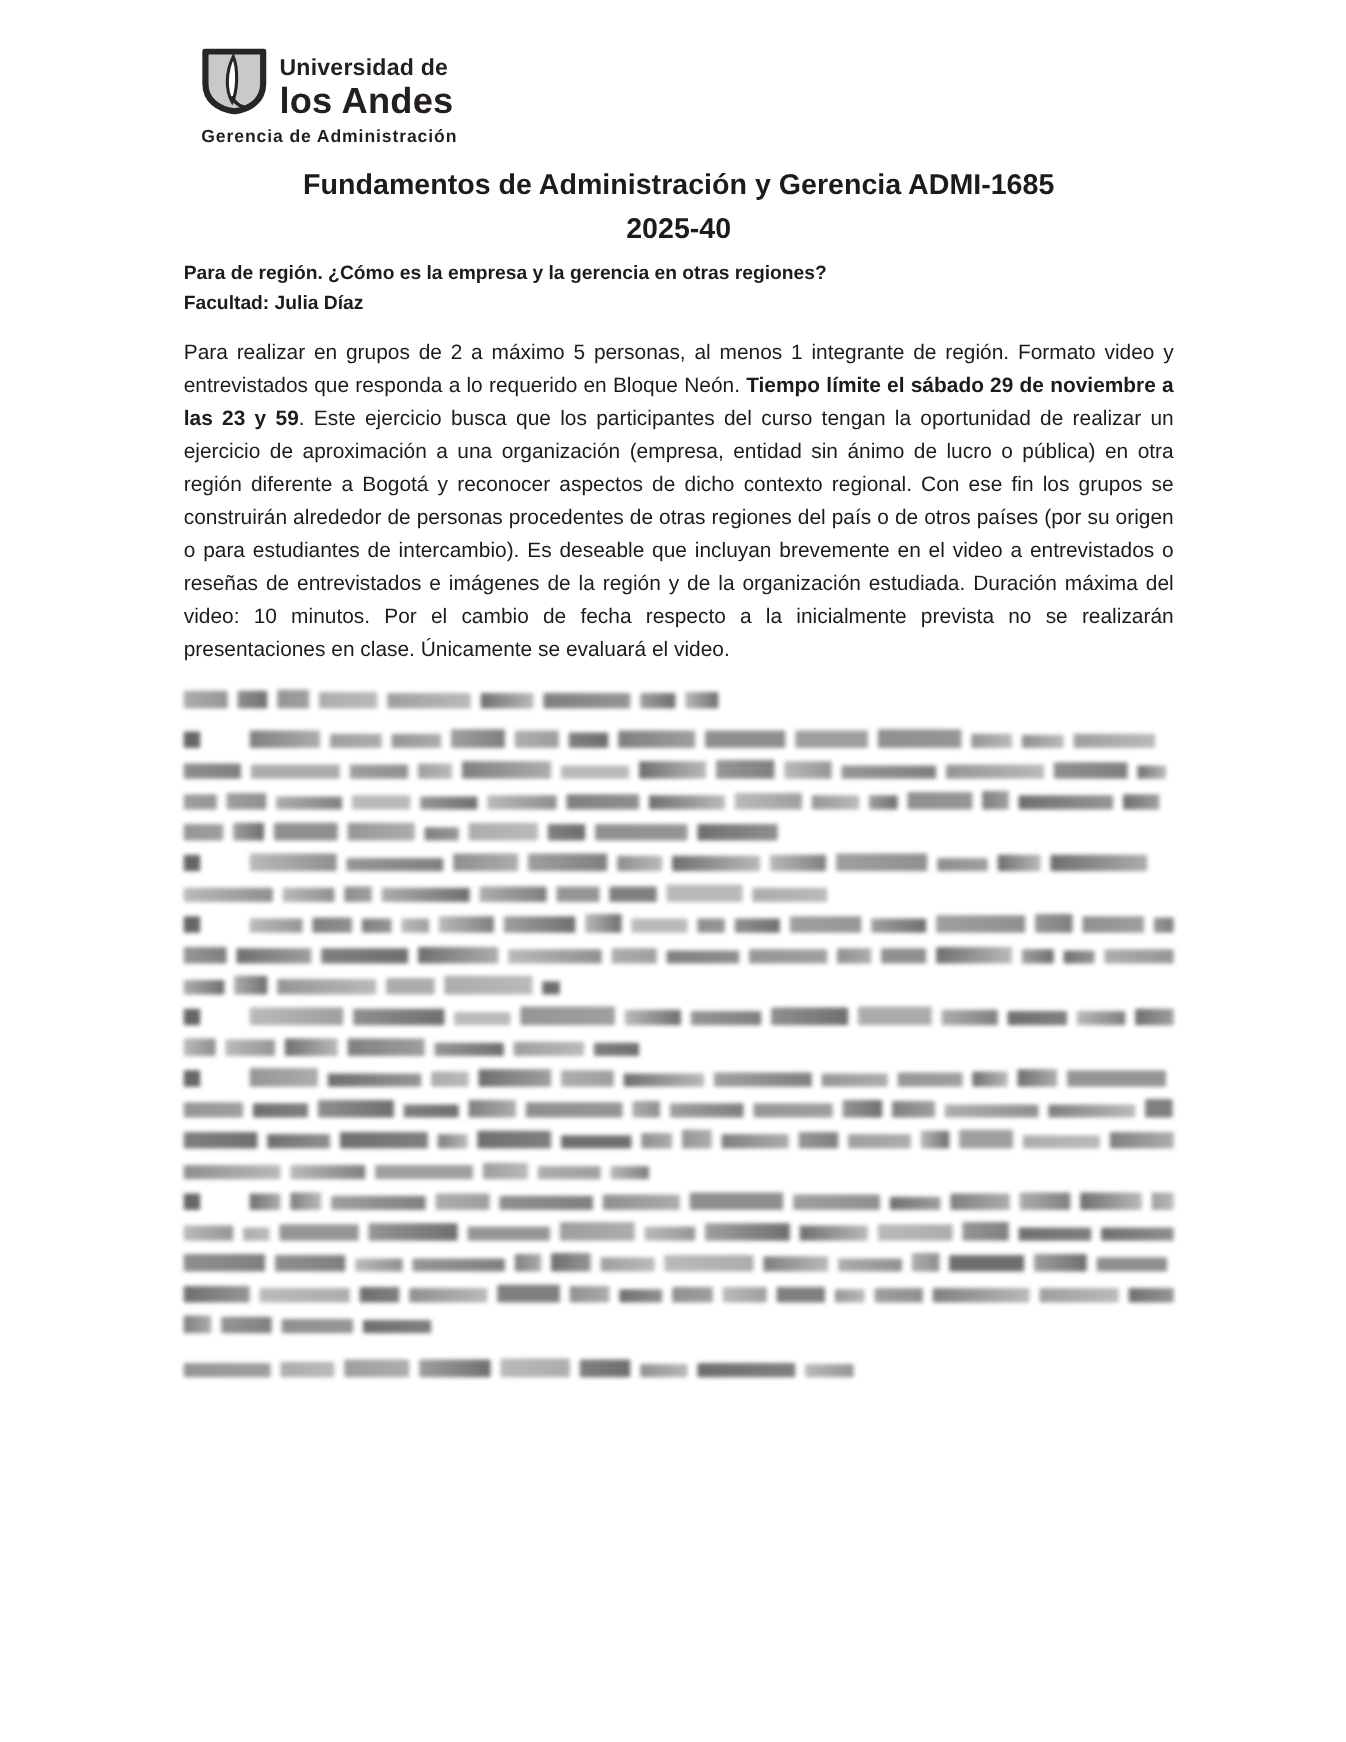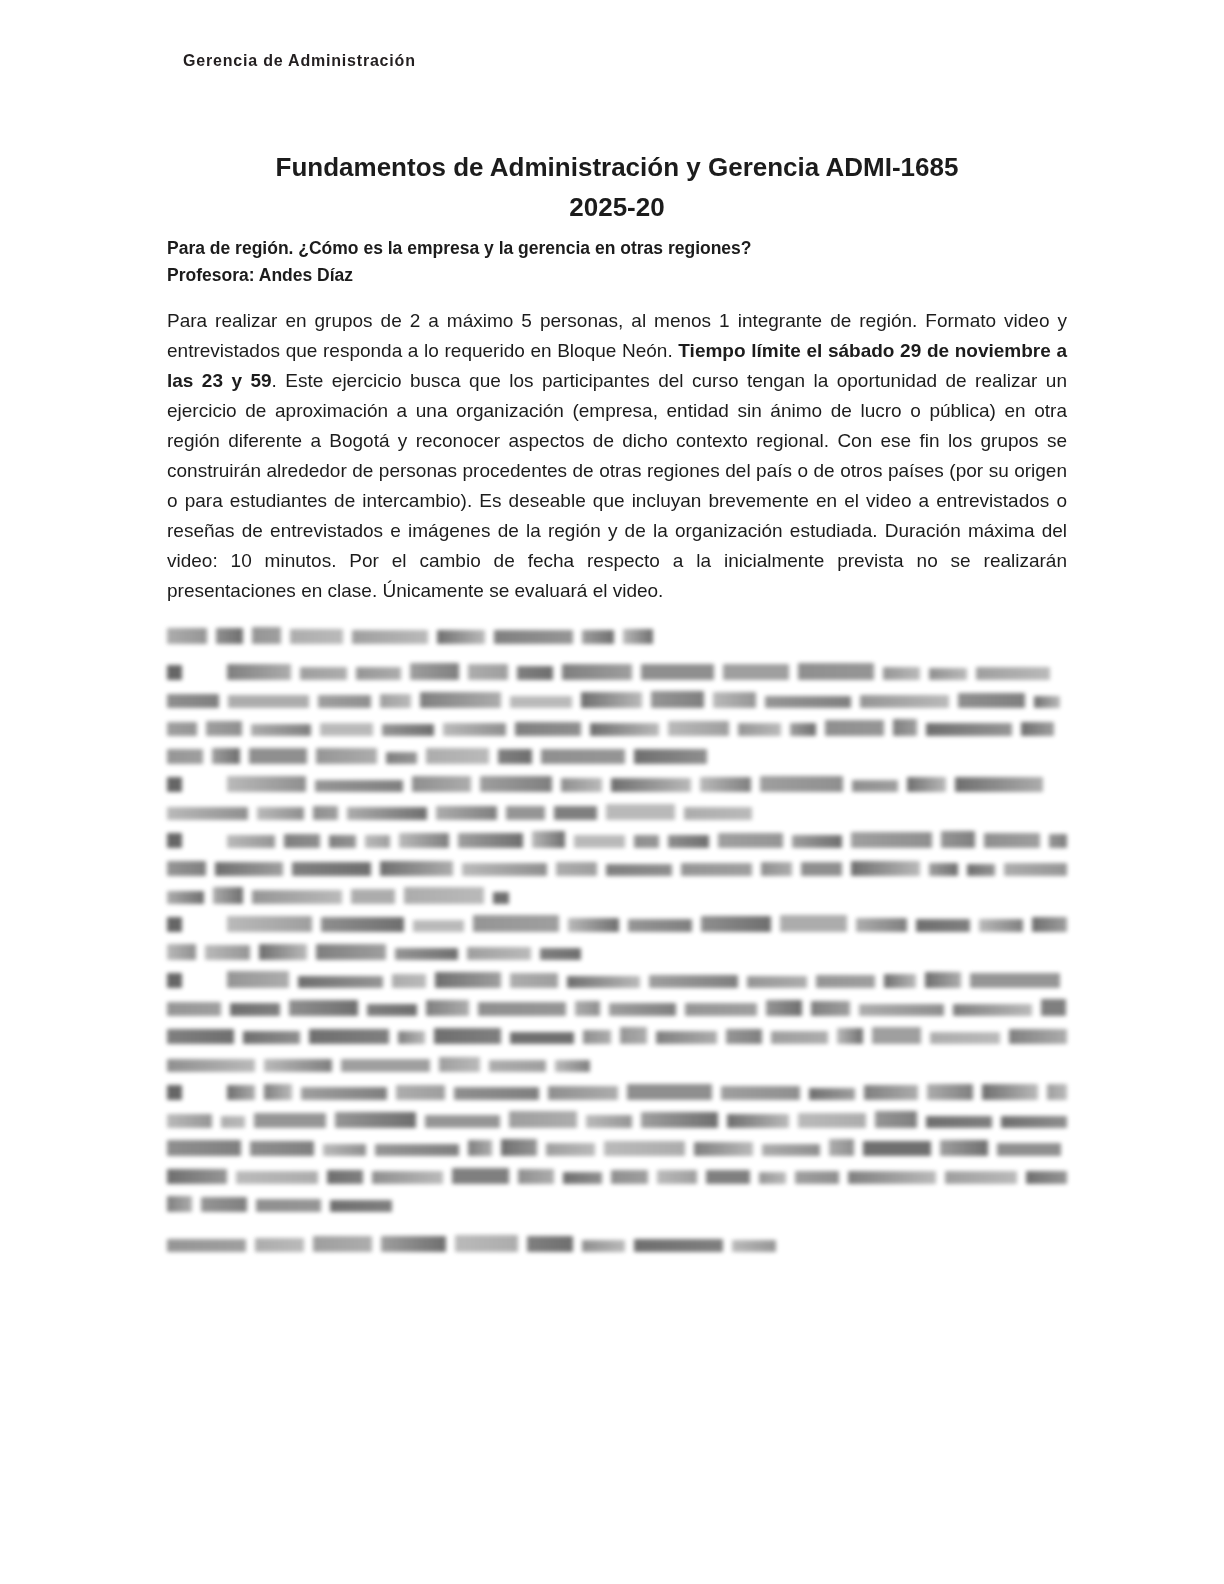--- a/index.html
+++ b/index.html
@@ -34,28 +34,39 @@
   .b-line.footer { margin-top:24px; }
   .b-word { display:inline-block; border-radius:1px; }
   .b-num { background:#5a5a5a !important; }
 </style>
 </head>
 <body>
 
 <div class="page">
 
   <div class="logo">
+    <div class="logo-row">
+      <svg class="shield" viewBox="0 0 64 64" aria-hidden="true">
+        <path d="M4 3 H60 V34 C60 50 48 59 32 61 C16 59 4 50 4 34 Z" fill="#c9c9c9" stroke="#262626" stroke-width="6" stroke-linejoin="round"></path>
+        <path d="M31 8 C24 22 23 40 30 52 C35 42 36 20 31 8 Z" fill="#ffffff" stroke="#262626" stroke-width="3"></path>
+        <path d="M30 48 C33 53 37 56 42 57" fill="none" stroke="#262626" stroke-width="3.5" stroke-linecap="round"></path>
+      </svg>
+      <div class="logo-text">
+        <div class="logo-line1">Universidad de</div>
+        <div class="logo-line2">los Andes</div>
+      </div>
+    </div>
     <div class="logo-faculty">Gerencia de Administración</div>
   </div>
 
   <div class="content">
     <h1 class="doc-title">Fundamentos de Administración y Gerencia ADMI-1685</h1>
-    <h2 class="doc-term">2025-20</h2>
+    <h2 class="doc-term">2025-40</h2>
     <p class="task-line">Para de región. ¿Cómo es la empresa y la gerencia en otras regiones?</p>
-    <p class="prof-line">Profesora: Andes Díaz</p>
+    <p class="prof-line">Facultad: Julia Díaz</p>
 
     <p class="body-par"><span>Para realizar en grupos de 2 a máximo 5 personas, al menos 1 integrante de región. Formato video y entrevistados que responda a lo requerido en Bloque Neón. </span><b>Tiempo límite el sábado 29 de noviembre a las 23 y 59</b><span>.  Este ejercicio busca que los participantes del curso tengan la oportunidad de realizar un ejercicio de aproximación a una organización (empresa, entidad sin ánimo de lucro o pública) en otra región diferente a Bogotá y reconocer aspectos de dicho contexto regional. Con ese fin los grupos se construirán alrededor de personas procedentes de otras regiones del país o de otros países (por su origen o para estudiantes de intercambio). Es deseable que incluyan brevemente en el video a entrevistados o reseñas de entrevistados e imágenes de la región y de la organización estudiada. Duración máxima del video: 10 minutos. Por el cambio de fecha respecto a la inicialmente prevista no se realizarán presentaciones en clase. Únicamente se evaluará el video.</span></p>
 
     <div class="blurred-sec">
         <div class="b-line intro">
           <span class="b-word" style="width: 39.7595px; height: 16.5675px; background: linear-gradient(90deg, rgb(166, 166, 166), rgb(141, 141, 141));"></span>
           <span class="b-word" style="width: 27.2565px; height: 16.2789px; background: linear-gradient(90deg, rgb(134, 134, 134), rgb(99, 99, 99));"></span>
           <span class="b-word" style="width: 28.5397px; height: 16.9197px; background: linear-gradient(90deg, rgb(141, 141, 141), rgb(151, 151, 151));"></span>
           <span class="b-word" style="width: 53.8226px; height: 14.7392px; background: linear-gradient(90deg, rgb(166, 166, 166), rgb(180, 180, 180));"></span>
           <span class="b-word" style="width: 75.4676px; height: 14.0904px; background: linear-gradient(90deg, rgb(151, 151, 151), rgb(180, 180, 180));"></span>

